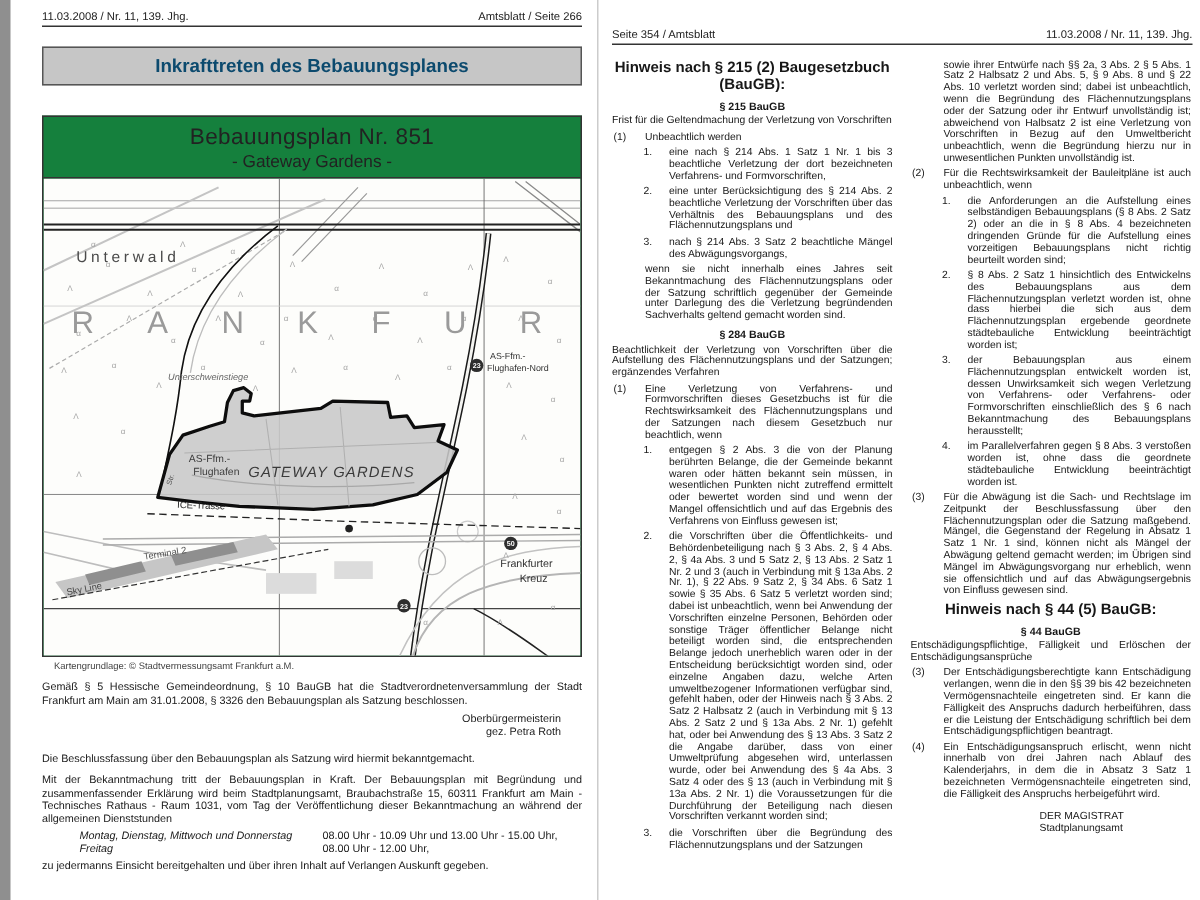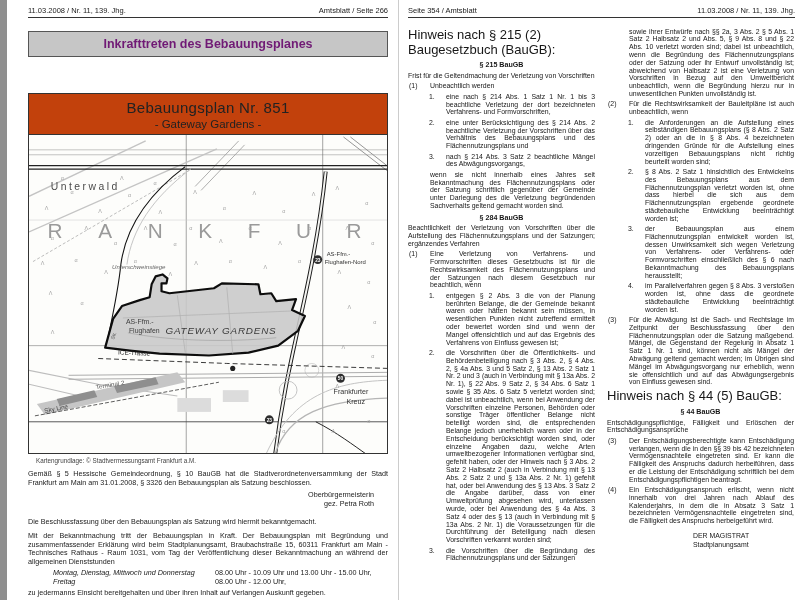--- a/index.html
+++ b/index.html
@@ -9,42 +9,42 @@
     font-family:"Liberation Sans","DejaVu Sans",sans-serif;
   }
   .scan-edge{position:absolute;left:0;top:0;width:7px;height:600px;background:#8f8f8f;}
   .page-divider{position:absolute;left:398px;top:0;width:1px;height:600px;background:#cccccc;}
 
   
   .page-l{position:absolute;left:28px;top:6px;width:360px;}
   .hdr{display:flex;justify-content:space-between;
        font-size:7.5px;color:#222;border-bottom:1px solid #333;padding-bottom:2px;}
   .title-bar{margin-top:13px;background:#c6c6c6;border:1px solid #555;
-       text-align:center;font-weight:bold;font-size:12.5px;padding:5px 0;color:#701a75;}
-  .map-box{margin-top:36px;border:1.5px solid #333;background:#c2410c;}
+       text-align:center;font-weight:bold;font-size:12.5px;padding:5px 0;color:#0c4a6e;}
+  .map-box{margin-top:20px;border:1.5px solid #333;background:#15803d;}
   .map-head{text-align:center;padding:5px 0 4px 0;}
   .map-title{font-size:15px;color:#222;letter-spacing:.3px;}
   .map-subtitle{font-size:11.5px;color:#222;margin-top:2px;}
   .map-svg{display:block;width:100%;border-top:1px solid #333;}
   .map-svg text{font-family:"Liberation Sans","DejaVu Sans",sans-serif;}
   .tree{font-size:5.5px;fill:#a5a5a5;}
   .caption{font-size:6.3px;color:#444;margin:3px 0 0 8px;}
   .body-txt{font-size:7.2px;line-height:1.18;text-align:justify;margin-top:6px;}
   .sig-l{font-size:7.2px;line-height:1.2;text-align:right;padding-right:14px;margin-top:4px;}
   .hours{margin:3px 0 3px 25px;font-size:7.2px;line-height:1.2;}
   .hours-row{display:flex;}
   .hours-days{width:162px;flex:none;font-style:italic;}
   .plain{text-align:left;}
 
   
-  .page-r{position:absolute;left:408px;top:6px;width:387px;}
+  .page-r{position:absolute;left:408px;top:18px;width:387px;}
   .cols{display:flex;gap:12px;margin-top:7px;}
   .col{width:187px;flex:none;font-size:6.9px;line-height:1.13;color:#171717;}
   .blk{margin:2.6px 0;text-align:justify;}
-  .h-left{font-weight:normal;text-align:left;margin-top:3px;font-size:13px;}
+  .h-left{font-weight:bold;text-align:center;margin-top:3px;font-size:10px;}
   .h-center{font-weight:bold;text-align:center;margin-top:4px;font-size:7.1px;}
   .hang1{position:relative;padding-left:22px;}
   .hang1 .lbl{position:absolute;left:1px;}
   .hang2{position:relative;padding-left:38px;}
   .hang2 .lbl{position:absolute;left:21px;}
   .indent1{margin-left:22px;}
   .indent2{margin-left:20px;padding-left:2px;}
   .magistrat{padding-left:46%;text-align:left;margin-top:7px;line-height:1.25;}
 </style>
 </head>

